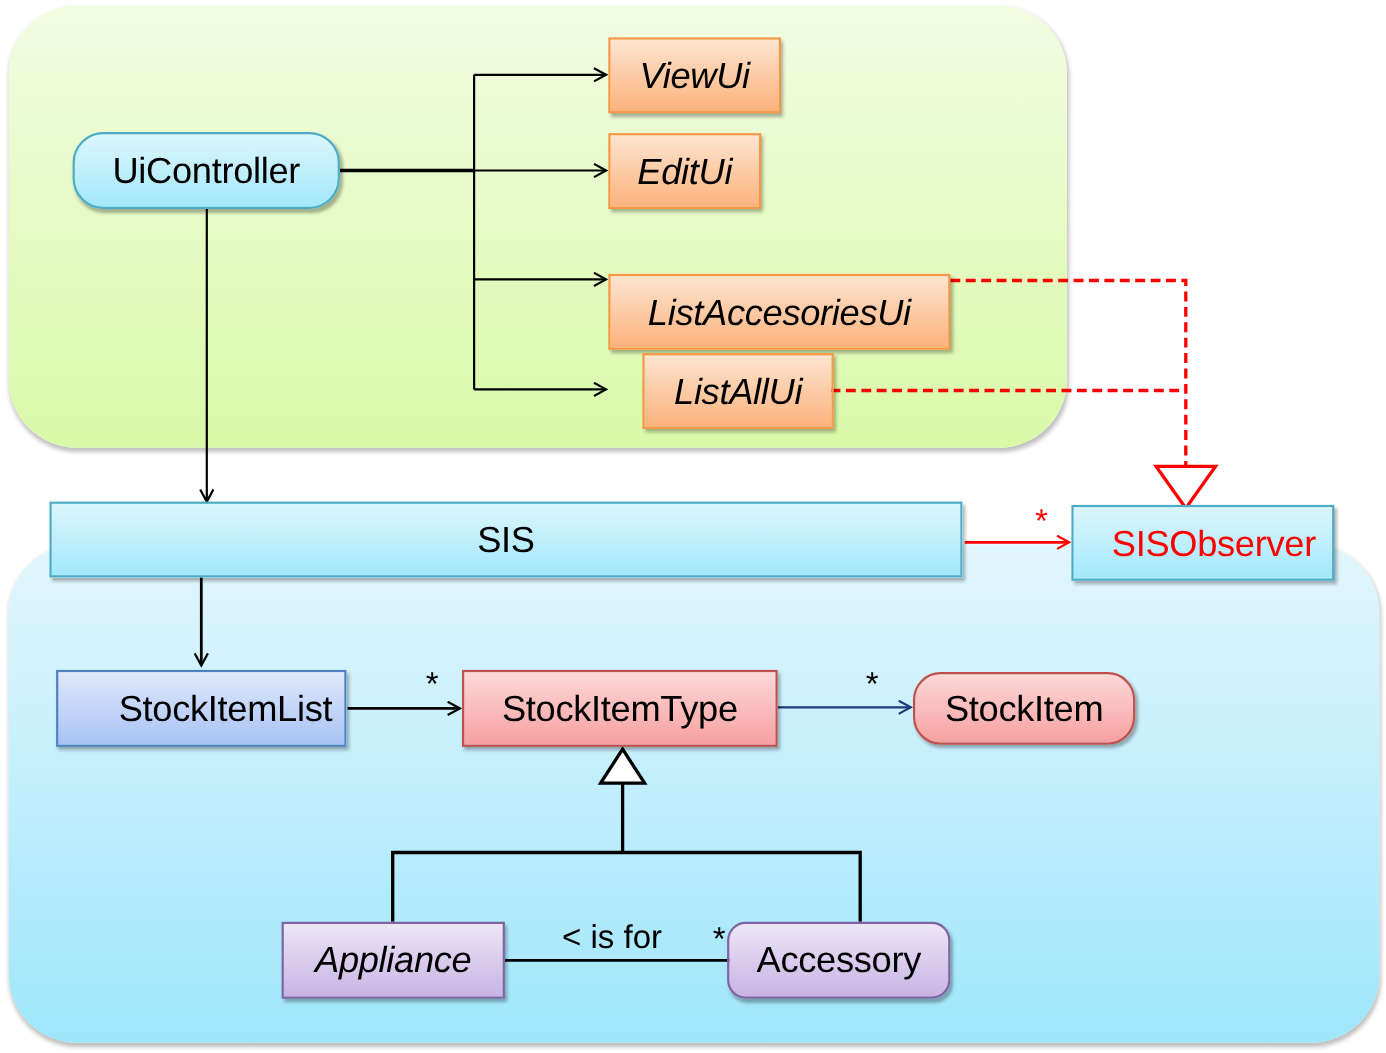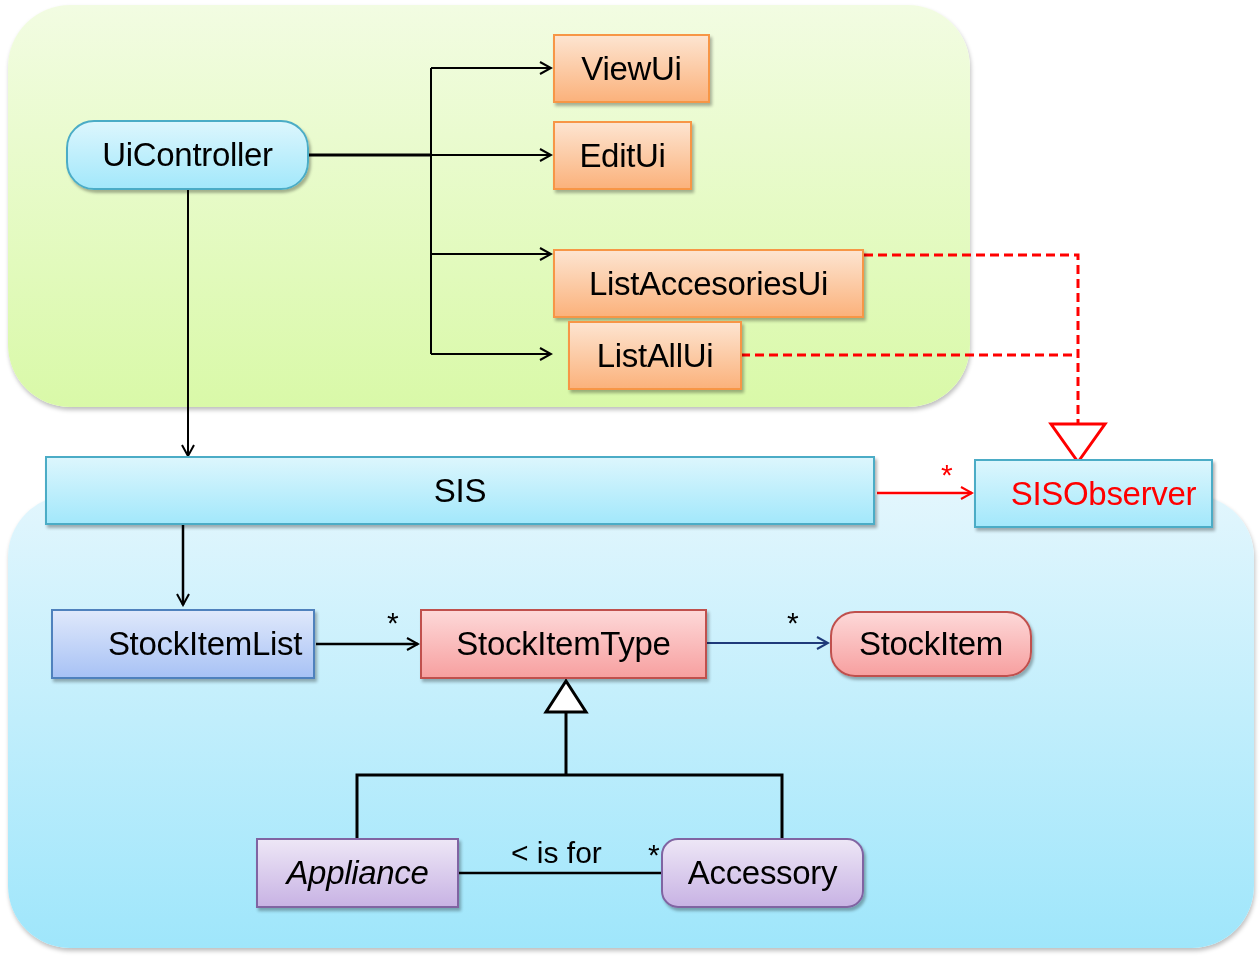--- a/index.html
+++ b/index.html
@@ -7,21 +7,21 @@
          font-family: "Liberation Sans", "DejaVu Sans", sans-serif; }
   .pkg { position: absolute; border-radius: 62px; box-shadow: 1px 3px 4px rgba(0,0,0,0.25); }
   #pkg-ui { left: 8px; top: 5px; width: 962px; height: 402px;
             background: linear-gradient(to bottom, #f2fce2 0%, #d9f9a8 100%); }
   #pkg-model { left: 8px; top: 495px; width: 1246px; height: 453px;
                background: linear-gradient(to bottom, #e2f6fd 0%, #9fe6fb 100%); }
   .cls { position: absolute; box-sizing: border-box; display: flex; align-items: center;
          justify-content: center; font-size: 33px; color: #000; white-space: nowrap;
          box-shadow: 2px 3px 3px rgba(0,0,0,0.3); letter-spacing: -0.3px; }
   .cls.cyan   { background: linear-gradient(to bottom, #dcf6fd 0%, #a3e8fb 100%); border: 2px solid #4bacc6; }
-  .cls.orange { background: linear-gradient(to bottom, #fde4d0 0%, #fbb27c 100%); border: 2px solid #f79646; }
+  .cls.orange { background: linear-gradient(to bottom, #fde4d0 0%, #fbb27c 100%); border: 2px solid #f79646; font-style: italic; }
   .cls.blue   { background: linear-gradient(to bottom, #dfe8fb 0%, #a8c2f5 100%); border: 2px solid #4f81bd; }
   .cls.red    { background: linear-gradient(to bottom, #fdd8d8 0%, #f7a0a0 100%); border: 2px solid #c0504d; }
   .cls.purple { background: linear-gradient(to bottom, #ede6f6 0%, #c8b3e4 100%); border: 2px solid #8064a2; }
   .label { position: absolute; font-size: 30px; color: #000; white-space: nowrap; }
   svg#wires { position: absolute; left: 0; top: 0; }
 </style>
 </head>
 <body>
 
 <div class="pkg" id="pkg-ui"></div>
@@ -73,21 +73,21 @@
 </div>
 <div class="cls orange" style="left:553px;top:34px;width:157px;height:69px;">
   <span>ViewUi</span>
 </div>
 <div class="cls orange" style="left:553px;top:121px;width:139px;height:69px;">
   <span>EditUi</span>
 </div>
 <div class="cls orange" style="left:553px;top:221px;width:311px;height:69px;margin-top:28px;">
   <span>ListAccesoriesUi</span>
 </div>
-<div class="cls orange" style="left:568px;top:321px;width:174px;height:69px;">
+<div class="cls orange" style="left:584px;top:321px;width:174px;height:69px;">
   <span>ListAllUi</span>
 </div>
 
 <div class="cls cyan" style="left:45px;top:456px;width:830px;height:69px;">
   <span>SIS</span>
 </div>
 <div class="cls cyan" style="left:974px;top:459px;width:239px;height:69px;color:#ff0000;padding-left:20px;">
   <span>SISObserver</span>
 </div>
 <span class="label" style="left:941px;top:458px;color:#ff0000;">*</span>

